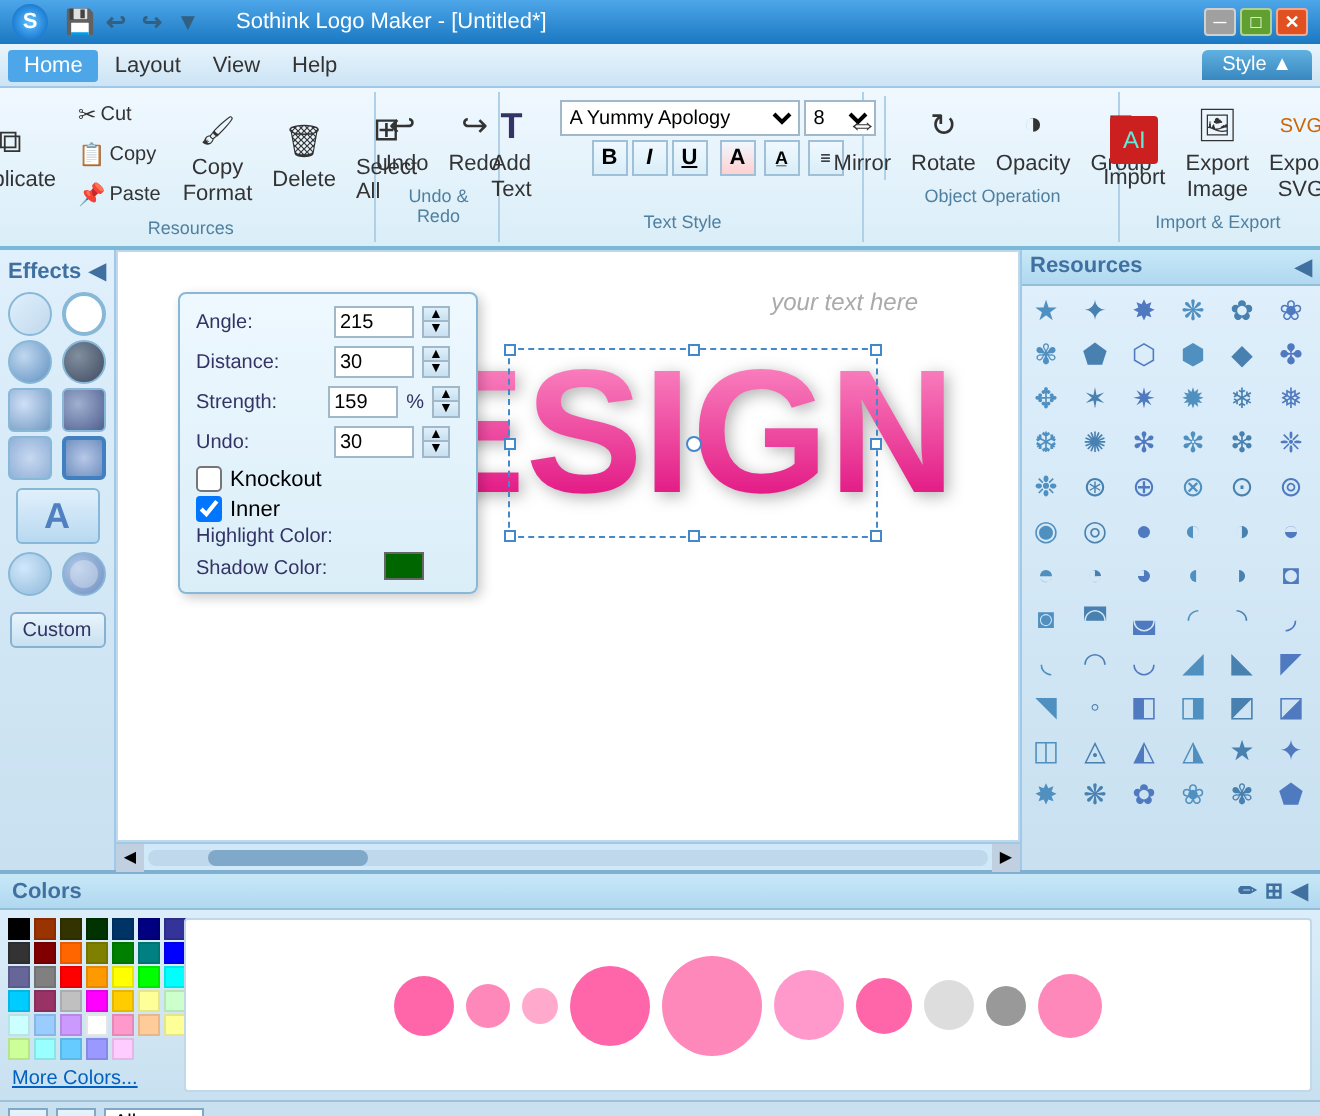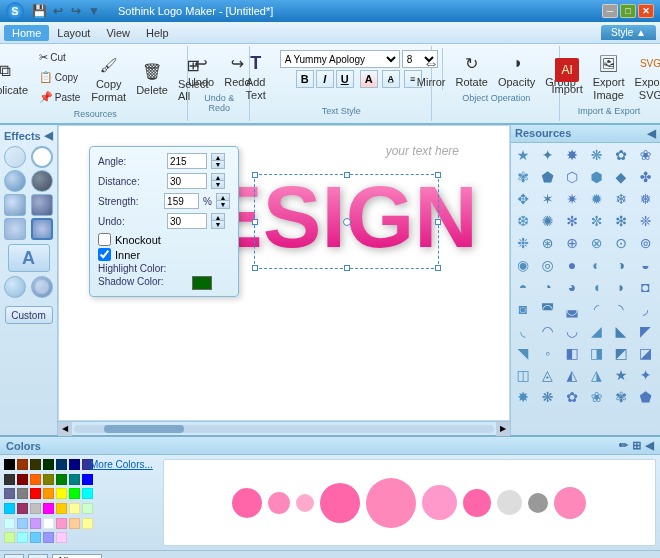--- a/index.html
+++ b/index.html
@@ -205,21 +205,21 @@
       width: 12px; height: 7px;
       background: linear-gradient(to bottom, #e0f0fc, #c8e0f0);
       cursor: pointer;
       font-size: 7px;
       display: flex; align-items: center; justify-content: center;
       border: none;
       border-bottom: 1px solid #a0b8c8;
     }
     .popup-pct { font-size: 10px; color: #336; }
     .popup-check { display: flex; align-items: center; gap: 4px; font-size: 10px; }
-    .popup-color-row { display: flex; align-items: flex-start; gap: 4px; margin-top: 2px; }
+    .popup-color-row { display: flex; align-items: flex-end; gap: 4px; margin-top: 2px; }
     .color-swatch {
       width: 20px; height: 14px;
       border: 1px solid #666;
       cursor: pointer;
     }
 
     
     #resources-panel {
       width: 150px;
       background: linear-gradient(to bottom, #e0f0fc, #c8e0f0);
@@ -357,21 +357,21 @@
     .qat-btn {
       width: 16px; height: 16px;
       cursor: pointer;
       display: flex; align-items: center; justify-content: center;
       font-size: 12px;
       color: #336080;
     }
 
     .colors-left-panel {
       display: flex;
-      flex-direction: row;
+      flex-direction: column;
     }
   </style>
 </head>
 <body>
 
 <div id="titlebar">
   <div id="titlebar-left">
     <div class="logo-app">
       <span>S</span>
     </div>
@@ -503,21 +503,21 @@
         <div class="ribbon-btn-icon">⊞</div>
         <span>Group</span>
       </div>
     </div>
     <div class="ribbon-group-label">Object Operation</div>
   </div>
 
   <div class="ribbon-group" style="border-right:none;">
     <div class="ribbon-group-buttons">
       <div class="ribbon-btn">
-        <div class="ribbon-btn-icon" style="font-size:12px; background:#cc2020; color:#fef9c3; border-radius:2px; padding:1px 3px;">AI</div>
+        <div class="ribbon-btn-icon" style="font-size:12px; background:#cc2020; color:#5eead4; border-radius:2px; padding:1px 3px;">AI</div>
         <span>Import</span>
       </div>
       <div class="ribbon-btn">
         <div class="ribbon-btn-icon">🖼</div>
         <span>Export</span>
         <span>Image</span>
       </div>
       <div class="ribbon-btn">
         <div class="ribbon-btn-icon" style="font-size:10px; color:#cc6600;">SVG</div>
         <span>Export</span>

